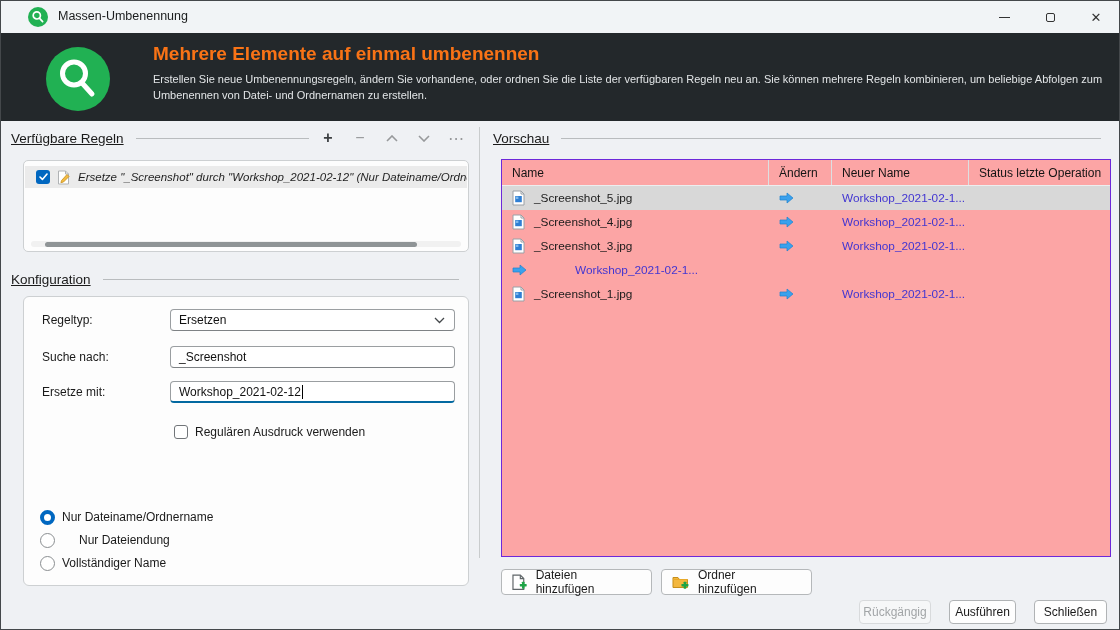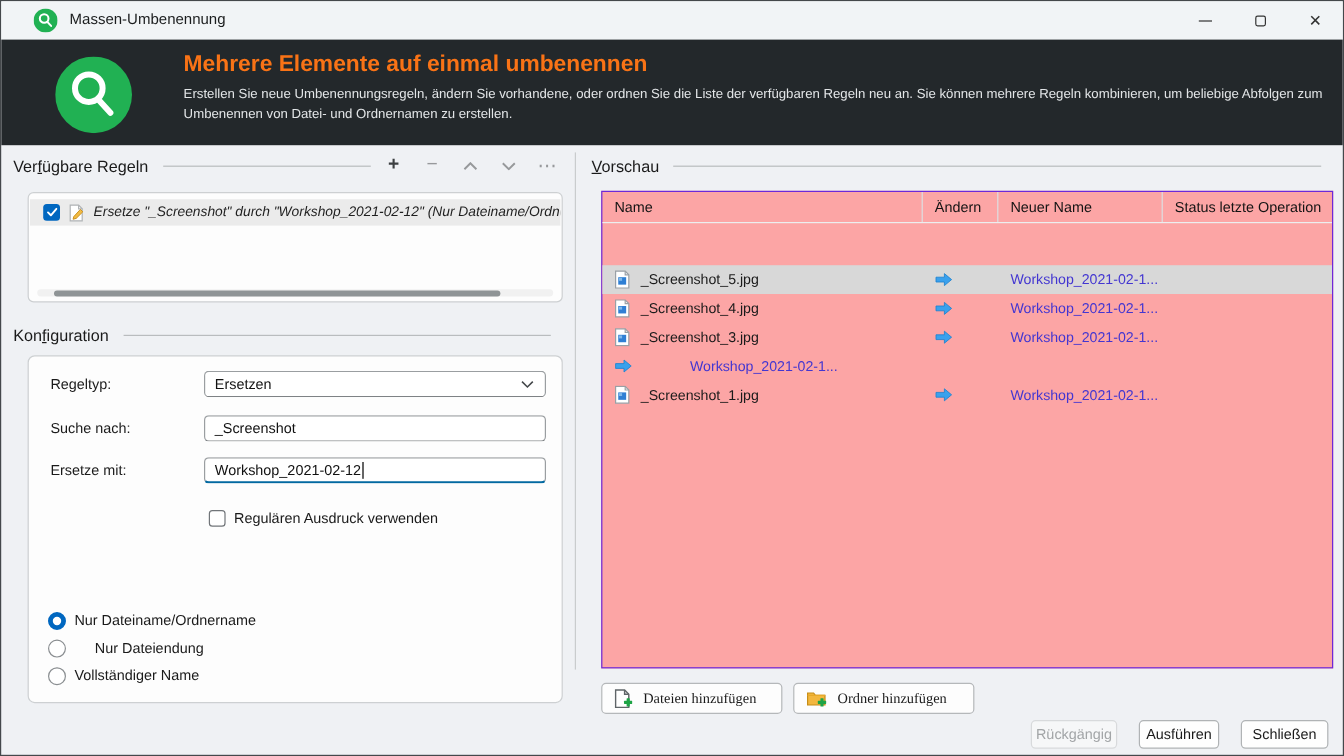--- a/index.html
+++ b/index.html
@@ -20,21 +20,21 @@
   .header { position:absolute; left:0; top:32px; width:100%; height:88px; background:#23282b; }
   .app-icon { position:absolute; left:45px; top:14px; width:64px; height:64px; }
   .header-title { position:absolute; left:152px; top:10px; font-size:19px; font-weight:bold; color:#f97316; }
   .header-desc { position:absolute; left:152px; top:38px; width:958px; font-size:11px; line-height:16px; color:#e2e5e7; }
 
   
   .body { position:absolute; left:0; top:120px; width:1118px; height:508px; }
   .splitter { position:absolute; left:478px; top:6px; width:1px; height:431px; background:#c9cccd; }
 
   .group-hdr { position:absolute; display:flex; align-items:center; height:22px; }
-  .group-label { font-size:13.5px; color:#1a1a1a; white-space:nowrap; }
+  .group-label { font-size:13.5px; color:#1a1a1a; white-space:nowrap;text-decoration:underline; }
   .group-label .mn { text-decoration:underline; }
   .hdr-line { flex:1; height:1px; background:#b9bcbe; margin:0 10px 0 12px; }
 
   
   .rules-toolbar { display:flex; align-items:center; gap:14px; padding-right:4px; }
   .tb-btn { display:flex; align-items:center; justify-content:center; width:18px; height:18px; font-size:16px; color:#97999b; cursor:default; }
   .tb-btn.add { color:#3c3f41; font-weight:bold; }
   .tb-btn svg { display:block; }
 
   
@@ -62,28 +62,28 @@
   .radio-off { width:15px; height:15px; border-radius:50%; border:1px solid #8a8e91; background:#fff; }
   .radio-label { font-size:12px; color:#1a1a1a; }
 
   
   .table { position:absolute; left:500px; top:38px; width:610px; height:398px; background:#fca5a5; border:1px solid #6d28d9; }
   .thead { display:flex; height:26px; border-bottom:1px solid #eceeef; }
   .th { display:flex; align-items:center; padding-left:10px; font-size:12px; color:#141414; border-right:1px solid #dddfe1; }
   .th:last-child { border-right:none; }
   .col-name { width:267px; } .col-change { width:63px; } .col-new { width:137px; } .col-status { width:141px; }
   .trow { display:flex; height:24px; align-items:center; }
-  .trow.selected { background:#d8d8d8;margin-top:35px; }
+  .trow.selected { background:#d8d8d8; }
   .cell { display:flex; align-items:center; padding-left:10px; overflow:hidden; white-space:nowrap; }
   .file-icon { flex:0 0 auto; margin-right:9px; width:13px; height:16px; }
   .fname { font-size:11.8px; color:#1a1a1a; }
   .newname { font-size:11.8px; color:#4336d1; }
 
   
-  .add-btn { position:absolute; top:448px; height:26px; display:flex; align-items:center; gap:9px; padding:0 14px 0 10px; background:#fdfdfd; border:1px solid #b5b8ba; border-radius:4px; font-size:12px; color:#1a1a1a; cursor:default;font-family:Liberation Serif, serif; }
+  .add-btn { position:absolute; top:448px; height:26px; display:flex; align-items:center; gap:9px; padding:0 14px 0 10px; background:#fdfdfd; border:1px solid #b5b8ba; border-radius:4px; font-size:12px; color:#1a1a1a; cursor:default; }
 
   
   .f-btn { position:absolute; top:479px; height:24px; display:flex; align-items:center; justify-content:center; background:#fefefe; border:1px solid #b0b3b5; border-radius:4px; font-size:12px; color:#1a1a1a; padding:0 12px; cursor:default; }
   .f-btn.disabled { background:#f6f7f8; border-color:#d8dadc; color:#a2a5a7; }
 </style>
 </head>
 <body>
 
 <div class="window">
 

